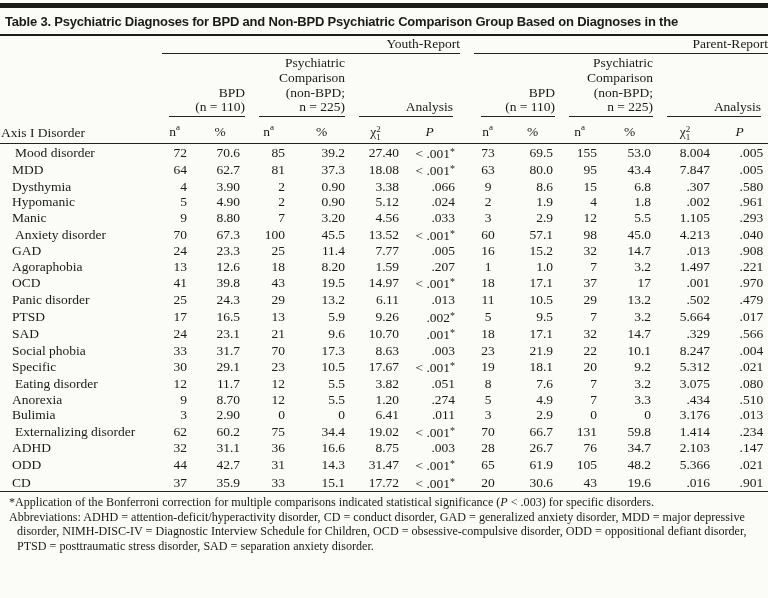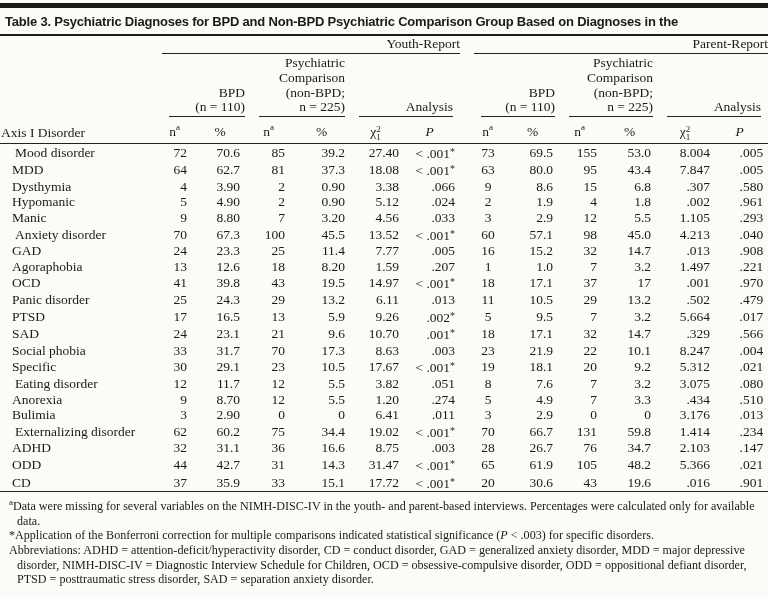--- a/index.html
+++ b/index.html
@@ -496,18 +496,17 @@
           <td class="num pc1">30.6</td>
           <td class="num pc2">43</td>
           <td class="num pc3">19.6</td>
           <td class="num pc4">.016</td>
           <td class="num pc5">.901</td>
         </tr>
       </tbody>
   </table>
 
   <div class="footnotes">
-    <div class="footnote"><sup>a</sup><span>Data were missing for several variables on the NIMH-DISC-IV in the youth- and parent-based interviews. Percentages were calculated only for available data.</span></div>
     <div class="footnote"><span>*</span><span>Application of the Bonferroni correction for multiple comparisons indicated statistical significance (</span><span class="italic">P</span><span> &lt; .003) for specific disorders.</span></div>
     <div class="footnote">Abbreviations: ADHD = attention-deficit/hyperactivity disorder, CD = conduct disorder, GAD = generalized anxiety disorder, MDD = major depressive disorder, NIMH-DISC-IV = Diagnostic Interview Schedule for Children, OCD = obsessive-compulsive disorder, ODD = oppositional defiant disorder, PTSD = posttraumatic stress disorder, SAD = separation anxiety disorder.</div>
   </div>
 
 </div>
 
 </body></html>

